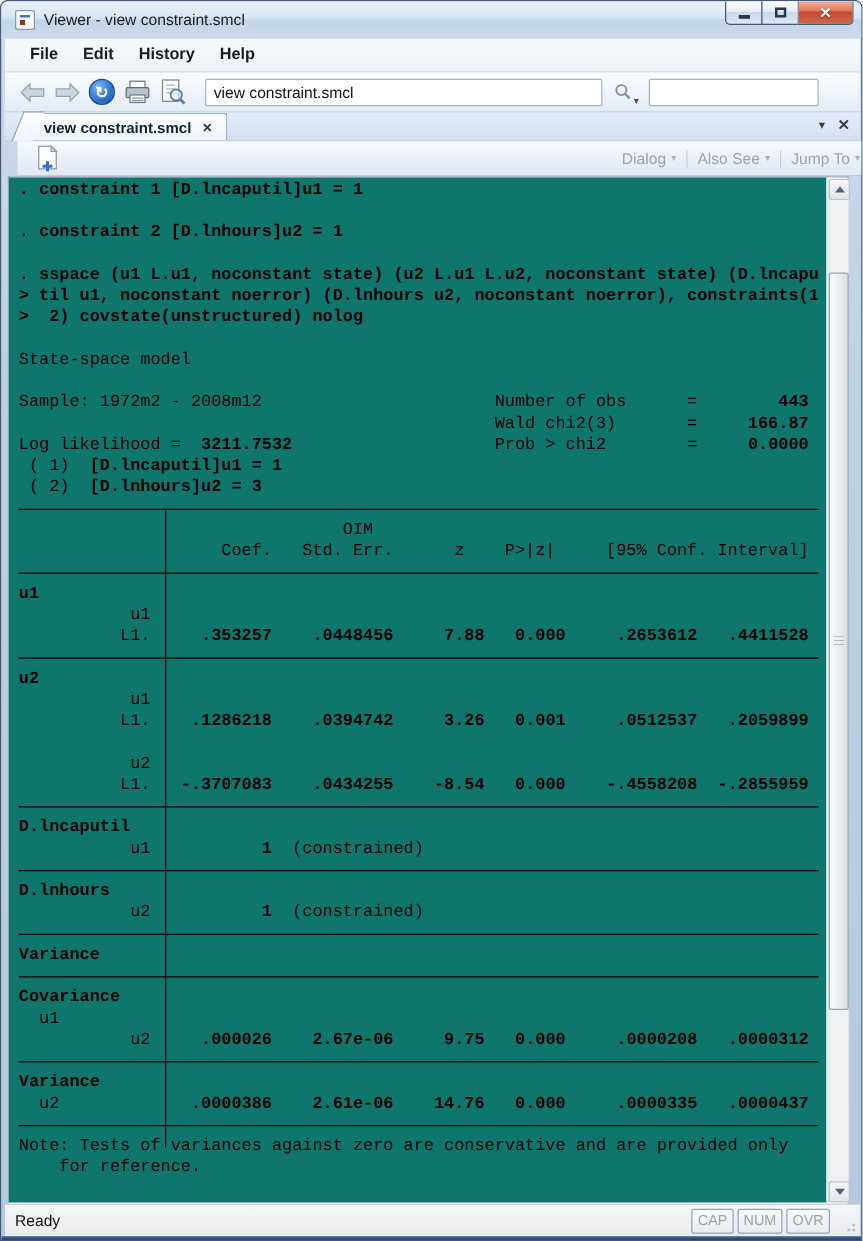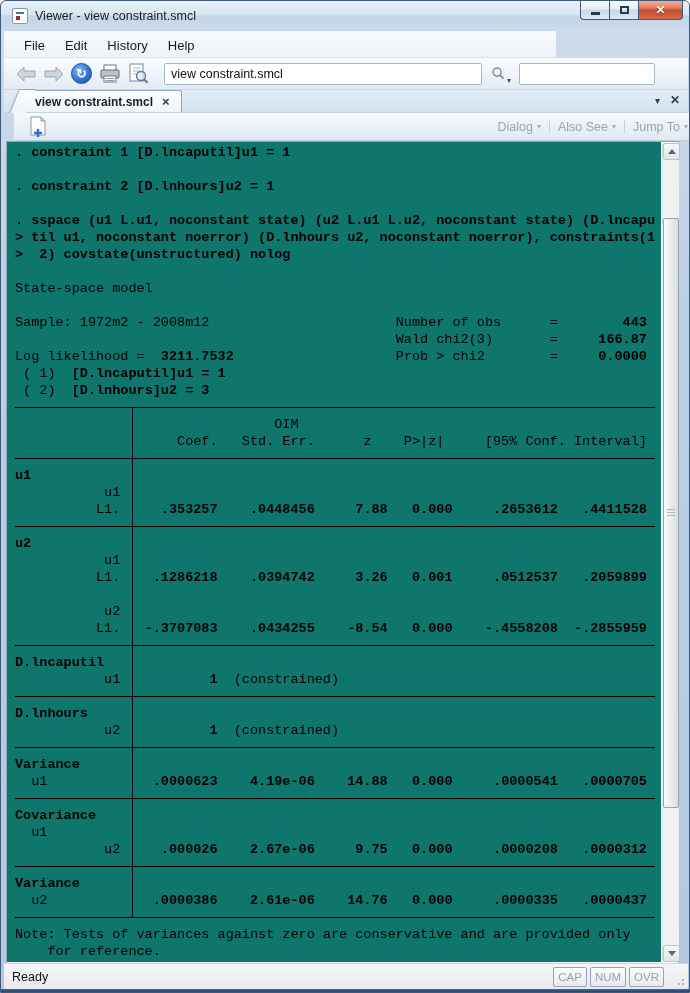--- a/index.html
+++ b/index.html
@@ -39,24 +39,24 @@
   .wbtn.close {
     width:45px; border-radius:0 0 4px 0;
     background: linear-gradient(180deg,#f6b09a 0%,#e07b5d 40%,#c44c31 50%,#d2684a 100%);
   }
   .glyph-min { width:9px; height:3px; background:#26384f; margin-top:6px; }
   .glyph-max { width:9px; height:8px; border:2px solid #26384f; background:transparent; }
   .glyph-close { color:#fff; font-size:12px; font-weight:bold; line-height:1; text-shadow:0 1px 1px #7c2413; }
 
   
   .menubar {
-    position:absolute; left:3px; top:30px; width:552px; height:27px;
+    position:absolute; left:3px; top:30px; width:684px; height:27px;
     background: linear-gradient(180deg,#f7fafd,#eef3f9);
     border-bottom:1px solid #dbe3ec;
-    display:flex; align-items:flex-end; padding-left:10px;
+    display:flex; align-items:flex-start; padding-left:10px;font-weight:bold;
   }
   .menu-item { font-size:13px; color:#1a1a1a; padding:4px 10px; border-radius:2px; }
 
   
   .toolbar {
     position:absolute; left:3px; top:57px; width:684px; height:32px;
     background: linear-gradient(180deg,#fbfcfe 0%,#eef3f9 55%,#e3ebf4 100%);
     border-bottom:1px solid #cdd7e3;
     display:flex; align-items:center; padding:0 8px;
   }
@@ -342,21 +342,20 @@
           <div class="ln"><span>           u2</span></div>
           <div class="ln"><span>          L1.   </span><span class="b">-.3707083</span><span>    </span><span class="b">.0434255</span><span>    </span><span class="b">-8.54</span><span>   </span><span class="b">0.000</span><span>    </span><span class="b">-.4558208</span><span>  </span><span class="b">-.2855959</span></div>
           <div class="ln rule"></div>
           <div class="ln"><span class="b">D.lncaputil</span></div>
           <div class="ln"><span>           u1           </span><span class="b">1</span><span>  (constrained)</span></div>
           <div class="ln rule"></div>
           <div class="ln"><span class="b">D.lnhours</span></div>
           <div class="ln"><span>           u2           </span><span class="b">1</span><span>  (constrained)</span></div>
           <div class="ln rule"></div>
           <div class="ln"><span class="b">Variance</span></div>
-          <div class="ln"><span>  u1             </span><span class="b">.0000623</span><span>    </span><span class="b">4.19e-06</span><span>    </span><span class="b">14.88</span><span>   </span><span class="b">0.000</span><span>     </span><span class="b">.0000541</span><span>   </span><span class="b">.0000705</span></div>
           <div class="ln rule"></div>
           <div class="ln"><span class="b">Covariance</span></div>
           <div class="ln"><span>  u1</span></div>
           <div class="ln"><span>           u2     </span><span class="b">.000026</span><span>    </span><span class="b">2.67e-06</span><span>     </span><span class="b">9.75</span><span>   </span><span class="b">0.000</span><span>     </span><span class="b">.0000208</span><span>   </span><span class="b">.0000312</span></div>
           <div class="ln rule"></div>
           <div class="ln"><span class="b">Variance</span></div>
           <div class="ln"><span>  u2             </span><span class="b">.0000386</span><span>    </span><span class="b">2.61e-06</span><span>    </span><span class="b">14.76</span><span>   </span><span class="b">0.000</span><span>     </span><span class="b">.0000335</span><span>   </span><span class="b">.0000437</span></div>
           <div class="ln rule"></div>
           <div class="ln"><span>Note: Tests of variances against zero are conservative and are provided only</span></div>
           <div class="ln"><span>    for reference.</span></div>

